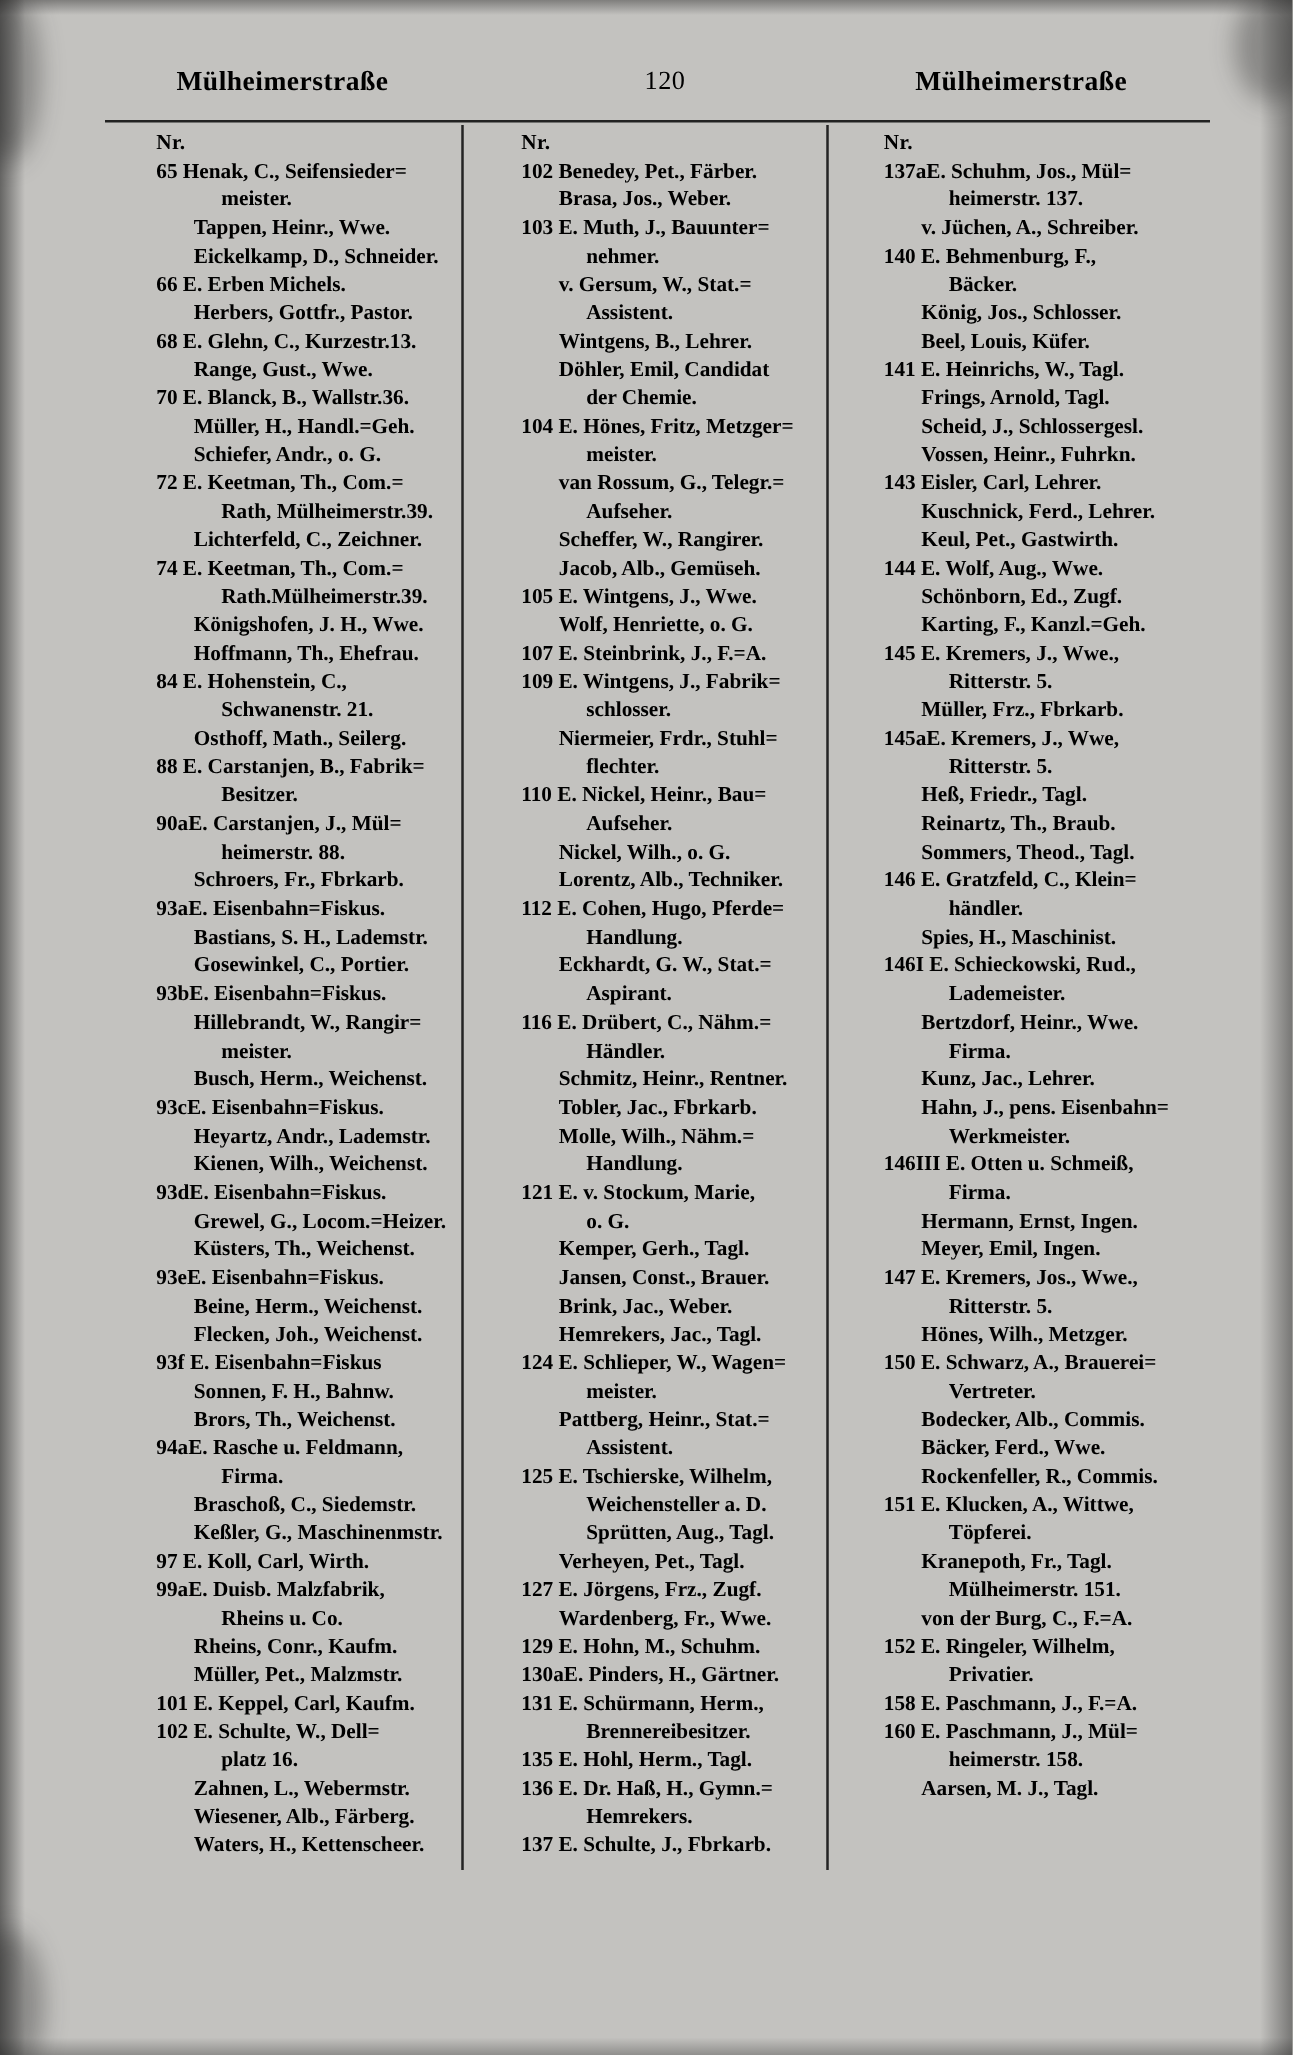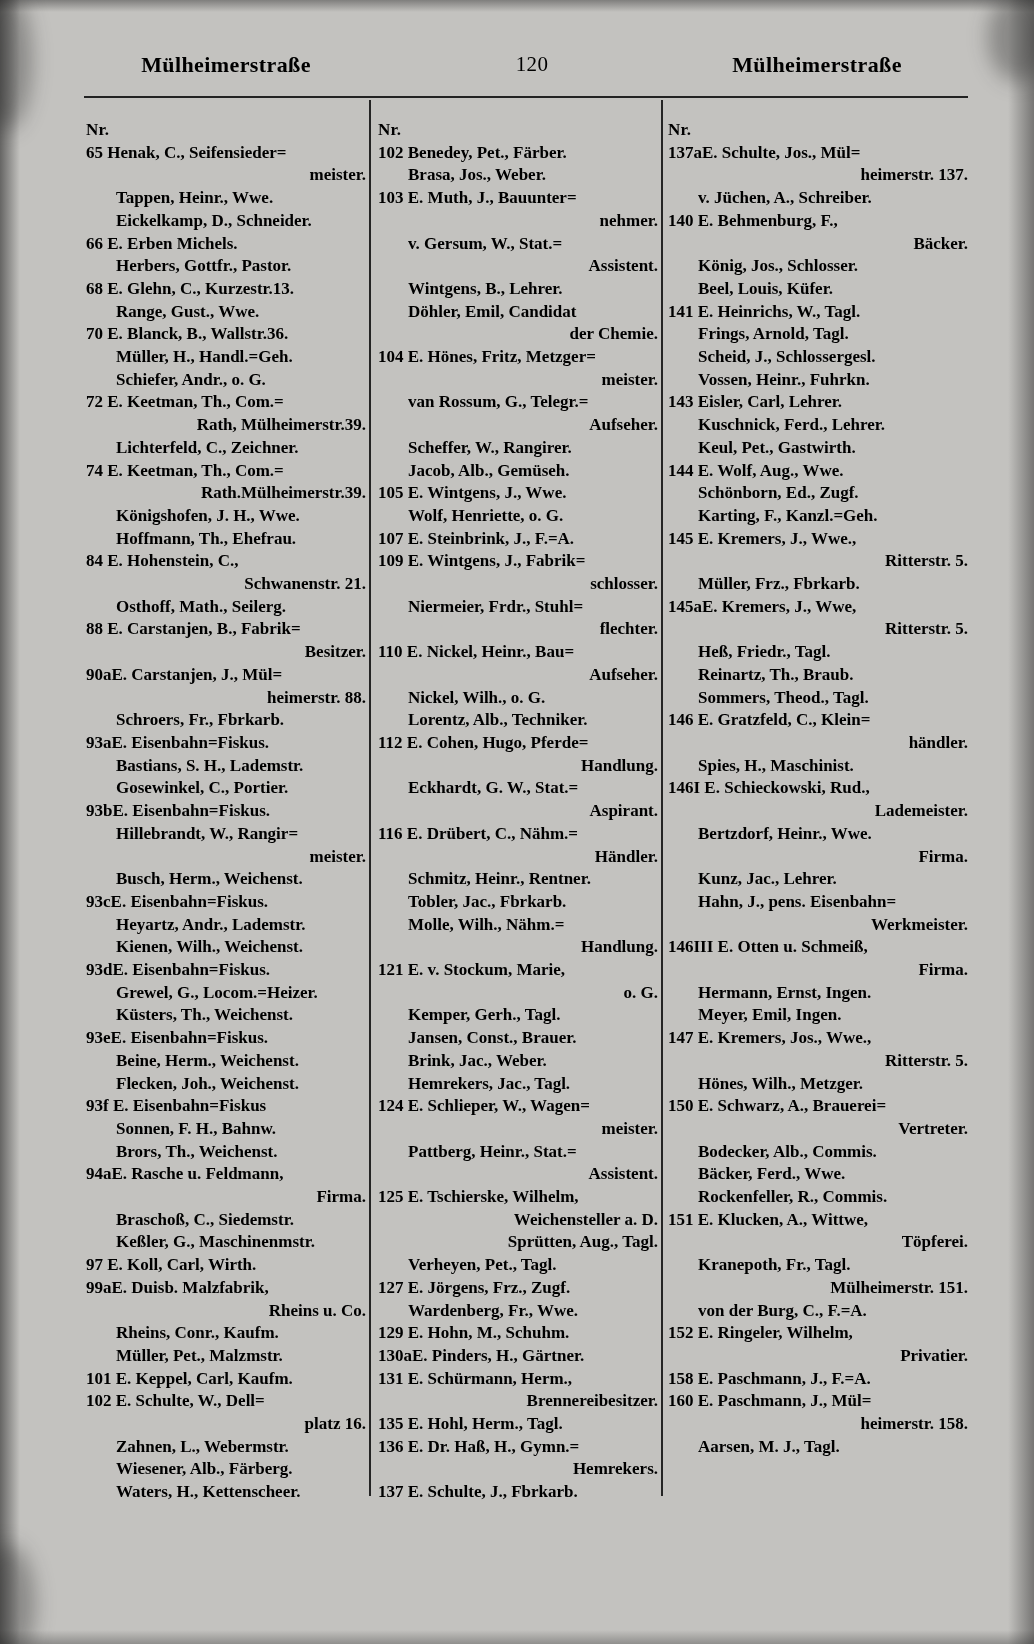--- a/index.html
+++ b/index.html
@@ -72,30 +72,31 @@
     position: absolute;
     top: 100px; height: 1396px; width: 2px;
     background: #242424;
   }
   .rv1 { left: 369px; }
   .rv2 { left: 661px; }
 
   
   .col {
     position: absolute;
-    top: 119px;
+    top: 103px;
     font-size: 17px;
     line-height: 22.7px;
+    margin-left: 39px;
   }
   .col1 { left: 86px;  width: 280px; }
   .col2 { left: 378px; width: 280px; }
   .col3 { left: 668px; width: 300px; }
   .line { white-space: nowrap; }
   .i1 { padding-left: 30px; }
-  .i2 { padding-left: 52px; text-align: right; }
+  .i2 { padding-left: 52px; }
   .nr-label { letter-spacing: 0.3px; }
 </style>
 </head>
 <body>
 
 <div class="page">
 
   <div class="edge-top"></div>
   <div class="edge-bottom"></div>
   <div class="edge-left"></div>
@@ -233,21 +234,21 @@
       <div class="line i0">130aE. Pinders, H., Gärtner.</div>
       <div class="line i0">131 E. Schürmann, Herm.,</div>
       <div class="line i2">Brennereibesitzer.</div>
       <div class="line i0">135 E. Hohl, Herm., Tagl.</div>
       <div class="line i0">136 E. Dr. Haß, H., Gymn.=</div>
       <div class="line i2">Hemrekers.</div>
       <div class="line i0">137 E. Schulte, J., Fbrkarb.</div>
     </div>
   <div class="col col3">
       <div class="line i0 nr-label">Nr.</div>
-      <div class="line i0">137aE. Schulte, Jos., Mül=</div>
+      <div class="line i0">137aE. Schuhm, Jos., Mül=</div>
       <div class="line i2">heimerstr. 137.</div>
       <div class="line i1">v. Jüchen, A., Schreiber.</div>
       <div class="line i0">140 E. Behmenburg, F.,</div>
       <div class="line i2">Bäcker.</div>
       <div class="line i1">König, Jos., Schlosser.</div>
       <div class="line i1">Beel, Louis, Küfer.</div>
       <div class="line i0">141 E. Heinrichs, W., Tagl.</div>
       <div class="line i1">Frings, Arnold, Tagl.</div>
       <div class="line i1">Scheid, J., Schlossergesl.</div>
       <div class="line i1">Vossen, Heinr., Fuhrkn.</div>

